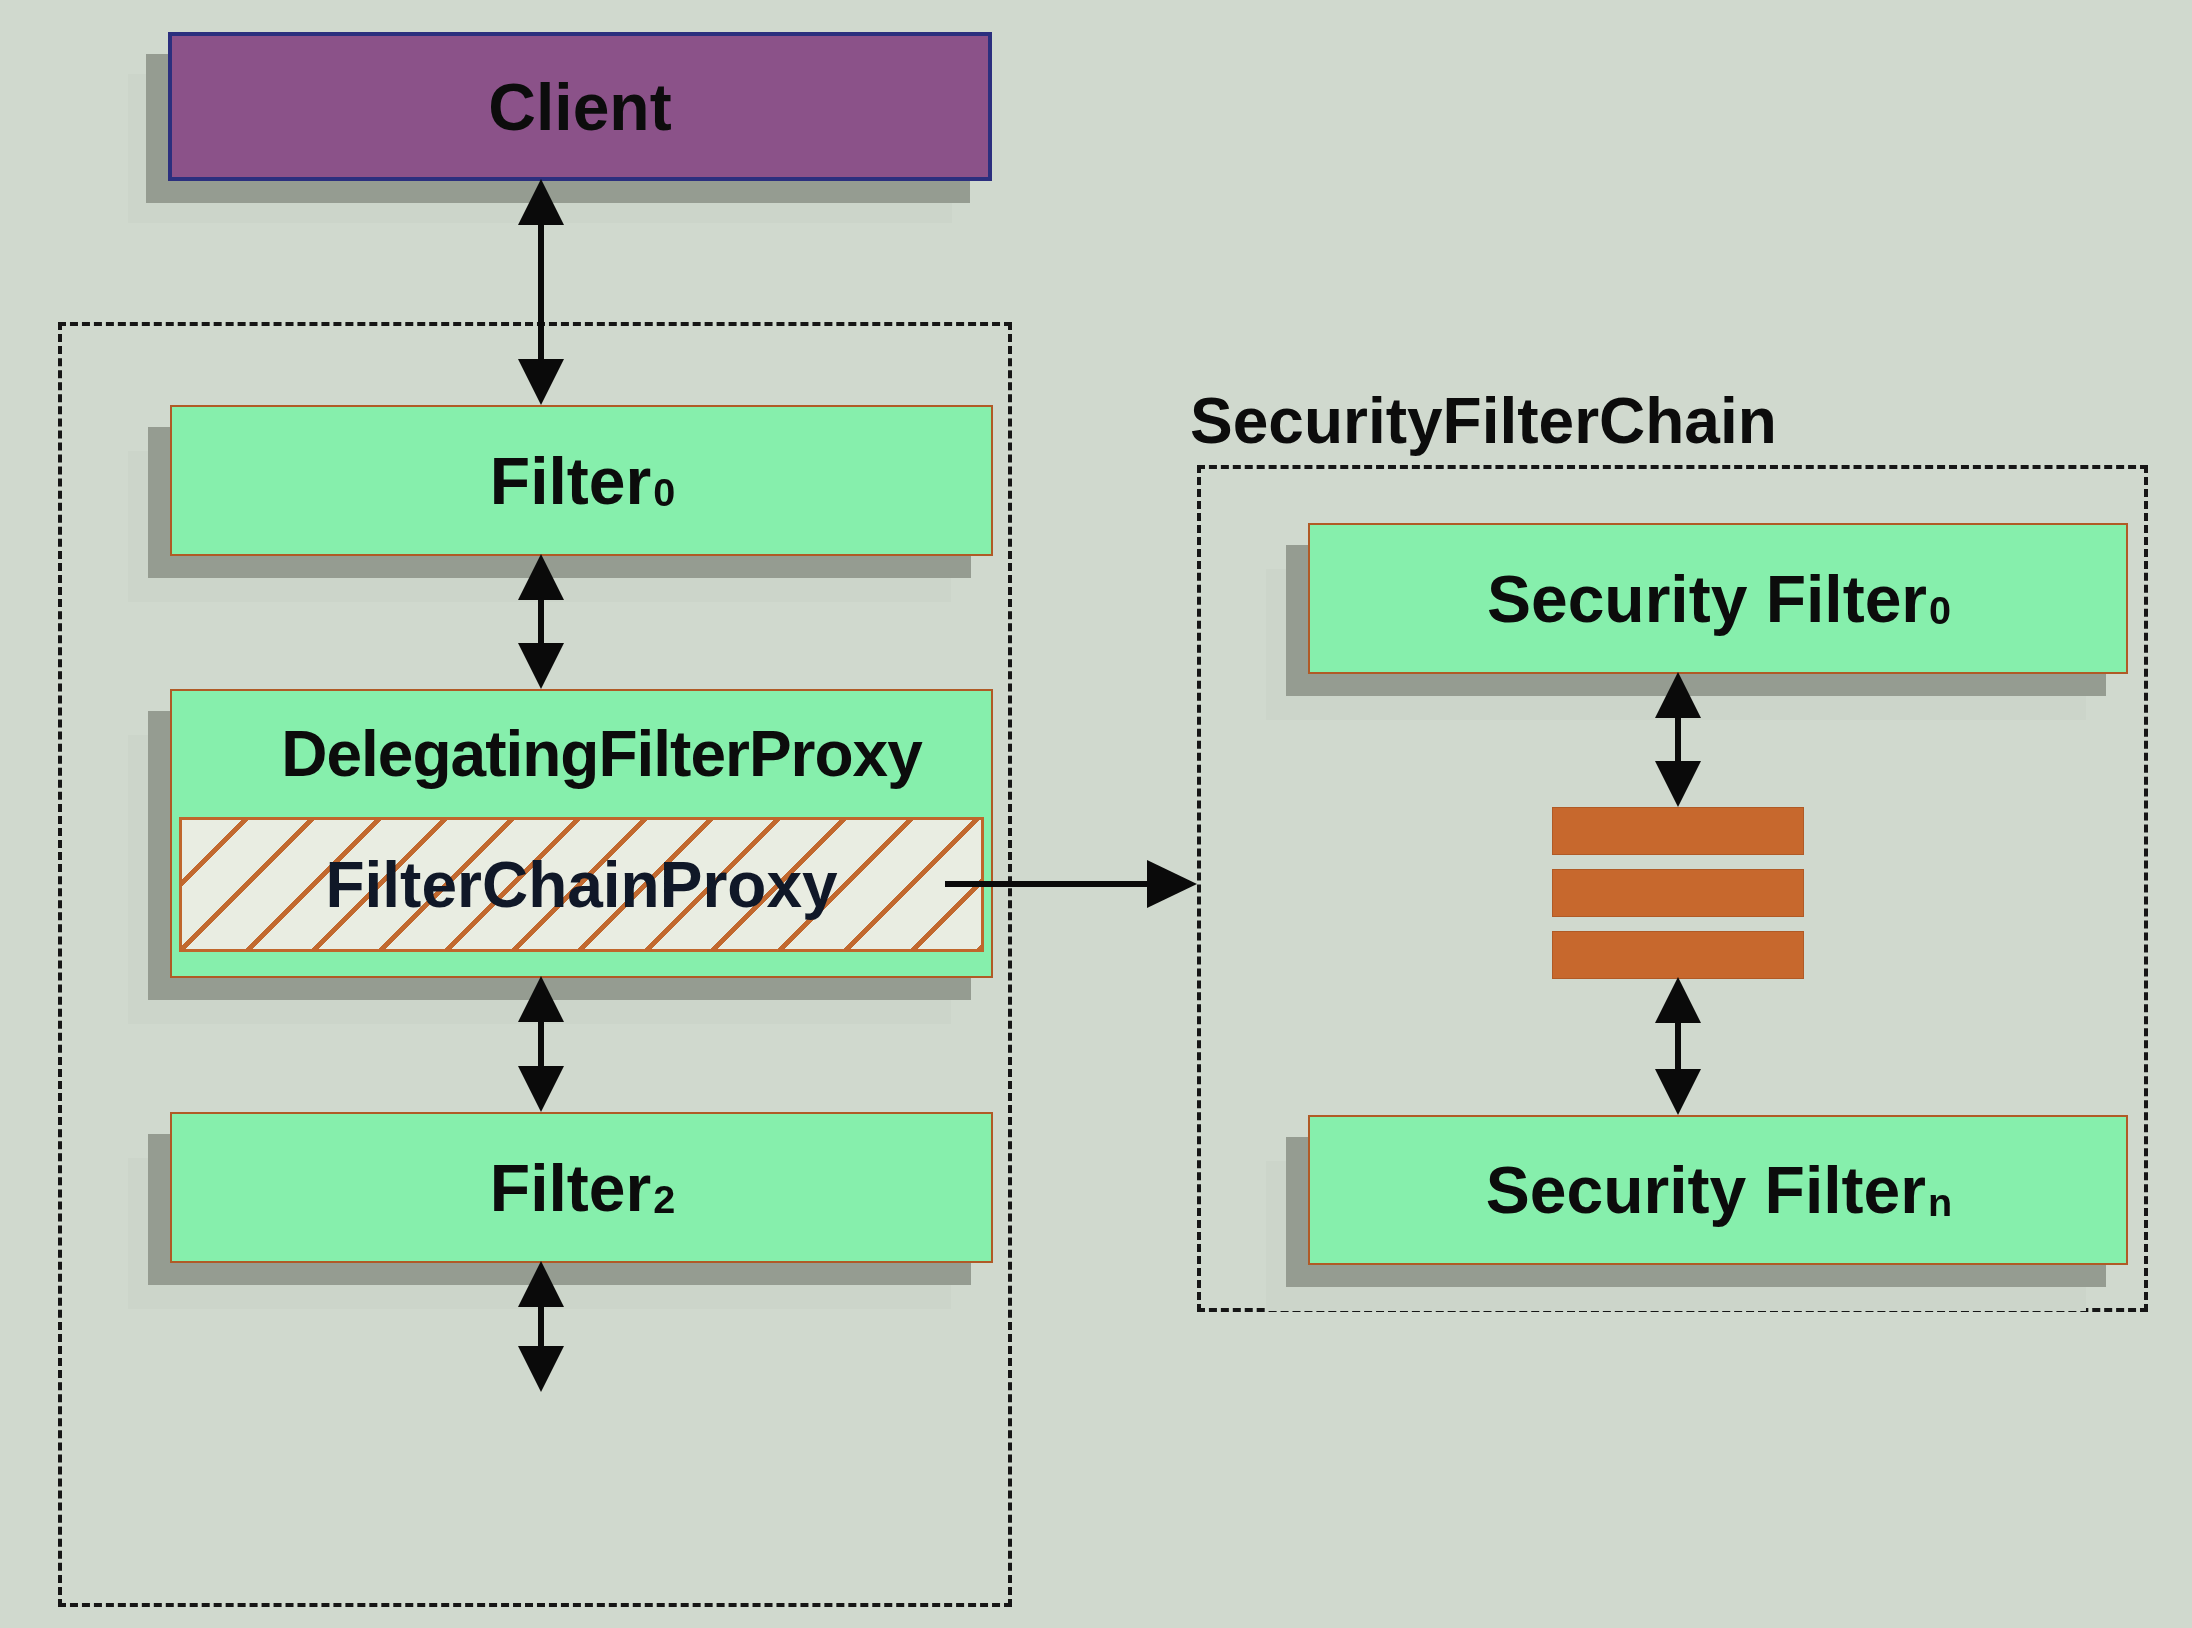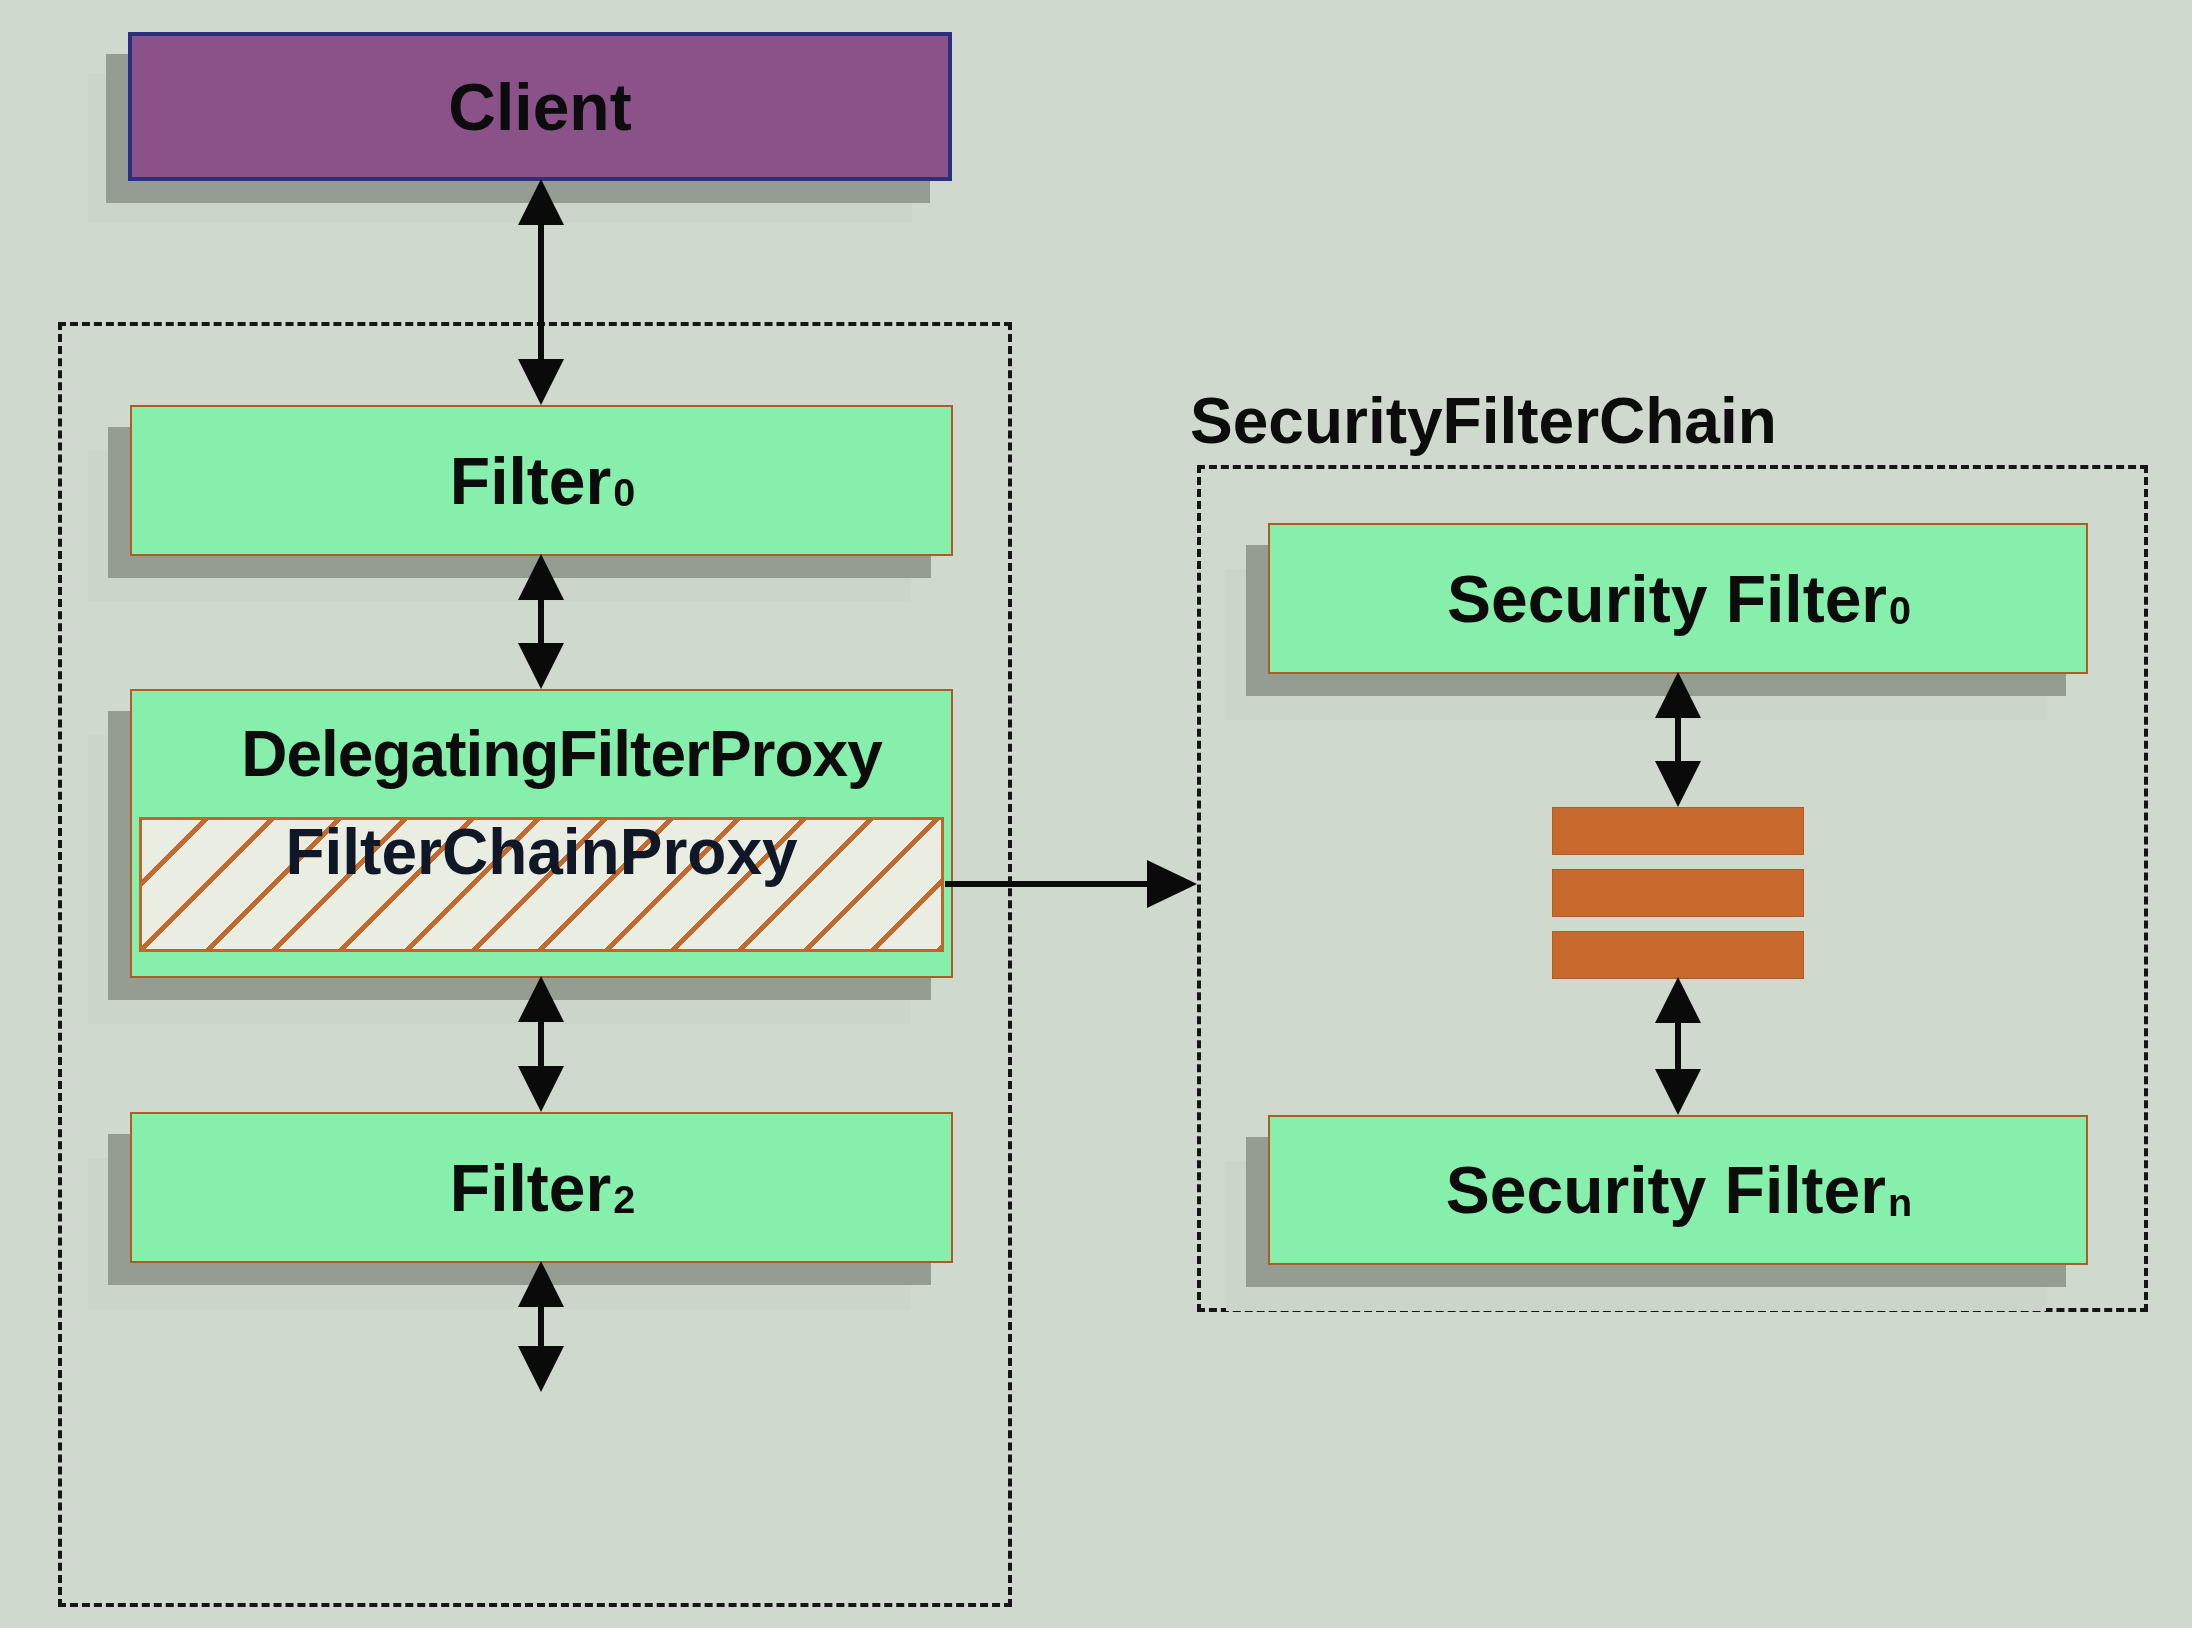--- a/index.html
+++ b/index.html
@@ -11,20 +11,21 @@
   }
   .stage{position:relative;width:2192px;height:1628px;}
 
   
   .box{
     position:absolute;
     display:flex;align-items:center;justify-content:center;
     font-weight:bold;font-size:66px;color:#0c0c0c;
     z-index:2;letter-spacing:0;
     line-height:1;
+    margin-left:40px;
   }
   .box sub{
     font-size:0.60em;
     position:relative;top:0.32em;left:2px;
     font-weight:bold;
   }
   .orange{
     background:#86efac;
     border:2px solid #b05a26;
     box-shadow:-22px 22px 0 0 #959c91, -42px 46px 0 0 #ccd5ca;
@@ -52,21 +53,21 @@
     display:flex;align-items:center;justify-content:center;
     font-size:64px;font-weight:bold;letter-spacing:-1px;padding-left:40px;
   }
   .fcp{
     position:absolute;left:7px;right:7px;top:126px;bottom:24px;
     background-color:#e9ede2;
     background-image:repeating-linear-gradient(135deg,
         rgba(0,0,0,0) 0px, rgba(0,0,0,0) 42px,
         #c2692f 42px, #c2692f 47px);
     border:3px solid #c0662c;
-    display:flex;justify-content:center;
+    display:flex;align-items:center;justify-content:center;
     font-size:64px;font-weight:bold;color:#101828;
   }
 
   
   .ellipsis-bar{
     position:absolute;width:250px;height:46px;
     background:#c7682d;border:1px solid #b05a26;z-index:2;
   }
 
   

